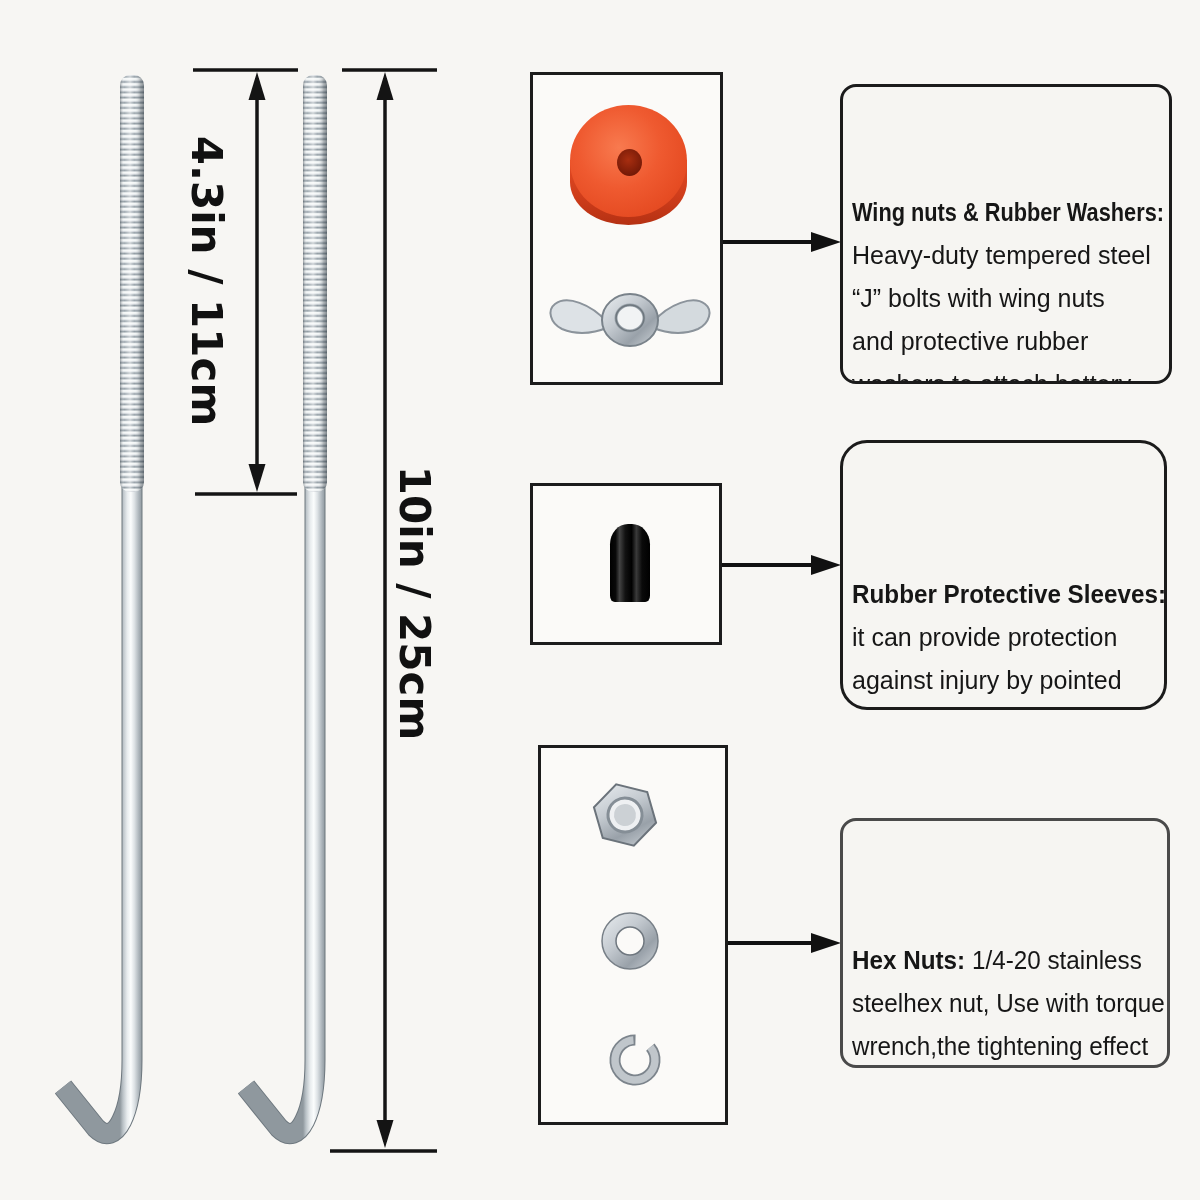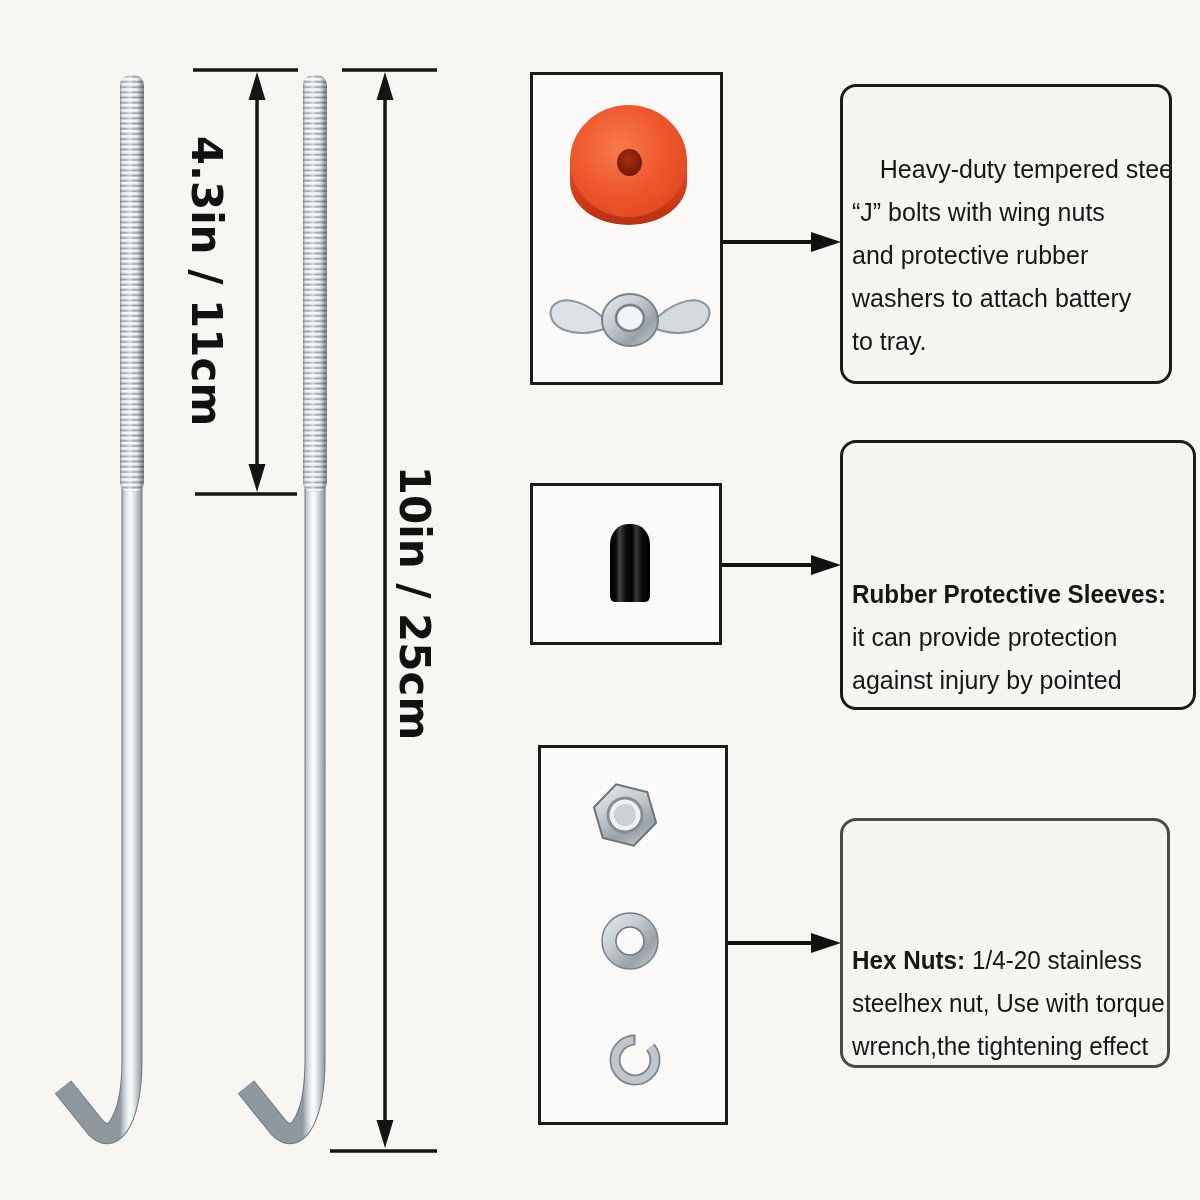--- a/index.html
+++ b/index.html
@@ -42,21 +42,21 @@
   }
 
   
   .tbox{
     position:absolute;box-sizing:border-box;
     background:#f6f5f2;border:3px solid #1b1b1b;border-radius:16px;
     color:#161616;font-size:25px;line-height:43px;white-space:pre;
     padding:18px 6px 0 9px;overflow:hidden;
   }
   #tb1{left:840px;top:84px;width:332px;height:300px;}
-  #tb2{left:840px;top:440px;width:356px;height:270px;padding-top:44px;}
+  #tb2{left:840px;top:440px;width:327px;height:270px;padding-top:44px;border-radius:27px;}
   #tb3{left:840px;top:818px;width:330px;height:250px;padding-top:32px;border-color:#4a4a4a;}
   .ttl{font-weight:bold;}
   .sqz87{display:inline-block;transform:scaleX(.87);transform-origin:0 50%;}
   .sqz97{display:inline-block;transform:scaleX(.97);transform-origin:0 50%;}
   .blk97{transform:scaleX(.97);transform-origin:0 0;}
 </style>
 </head>
 <body>
 
 <div class="canvas">
@@ -160,21 +160,21 @@
         <circle r="14" fill="#fbfaf8" stroke="#6f777f" stroke-width="1.5"></circle>
       </g>
       <g transform="translate(94,312) rotate(-40)">
         <circle r="20" fill="none" stroke="#7c848c" stroke-width="11" stroke-dasharray="108 18"></circle>
         <circle r="20" fill="none" stroke="#c0c6cb" stroke-width="7.5" stroke-dasharray="106 20"></circle>
       </g>
     </svg>
   </div>
 
   <div class="tbox" id="tb1">
-    <span>Heavy-duty tempered steel
+    <div><span class="ttl sqz87">Wing nuts &amp; Rubber Washers:</span></div><span>Heavy-duty tempered steel
 “J” bolts with wing nuts
 and protective rubber
 washers to attach battery
 to tray.</span>
   </div>
 
   <div class="tbox" id="tb2">
     <div><span class="ttl sqz97">Rubber Protective Sleeves:</span></div><span>it can provide protection
 against injury by pointed
 rod and tubing edges.</span>

